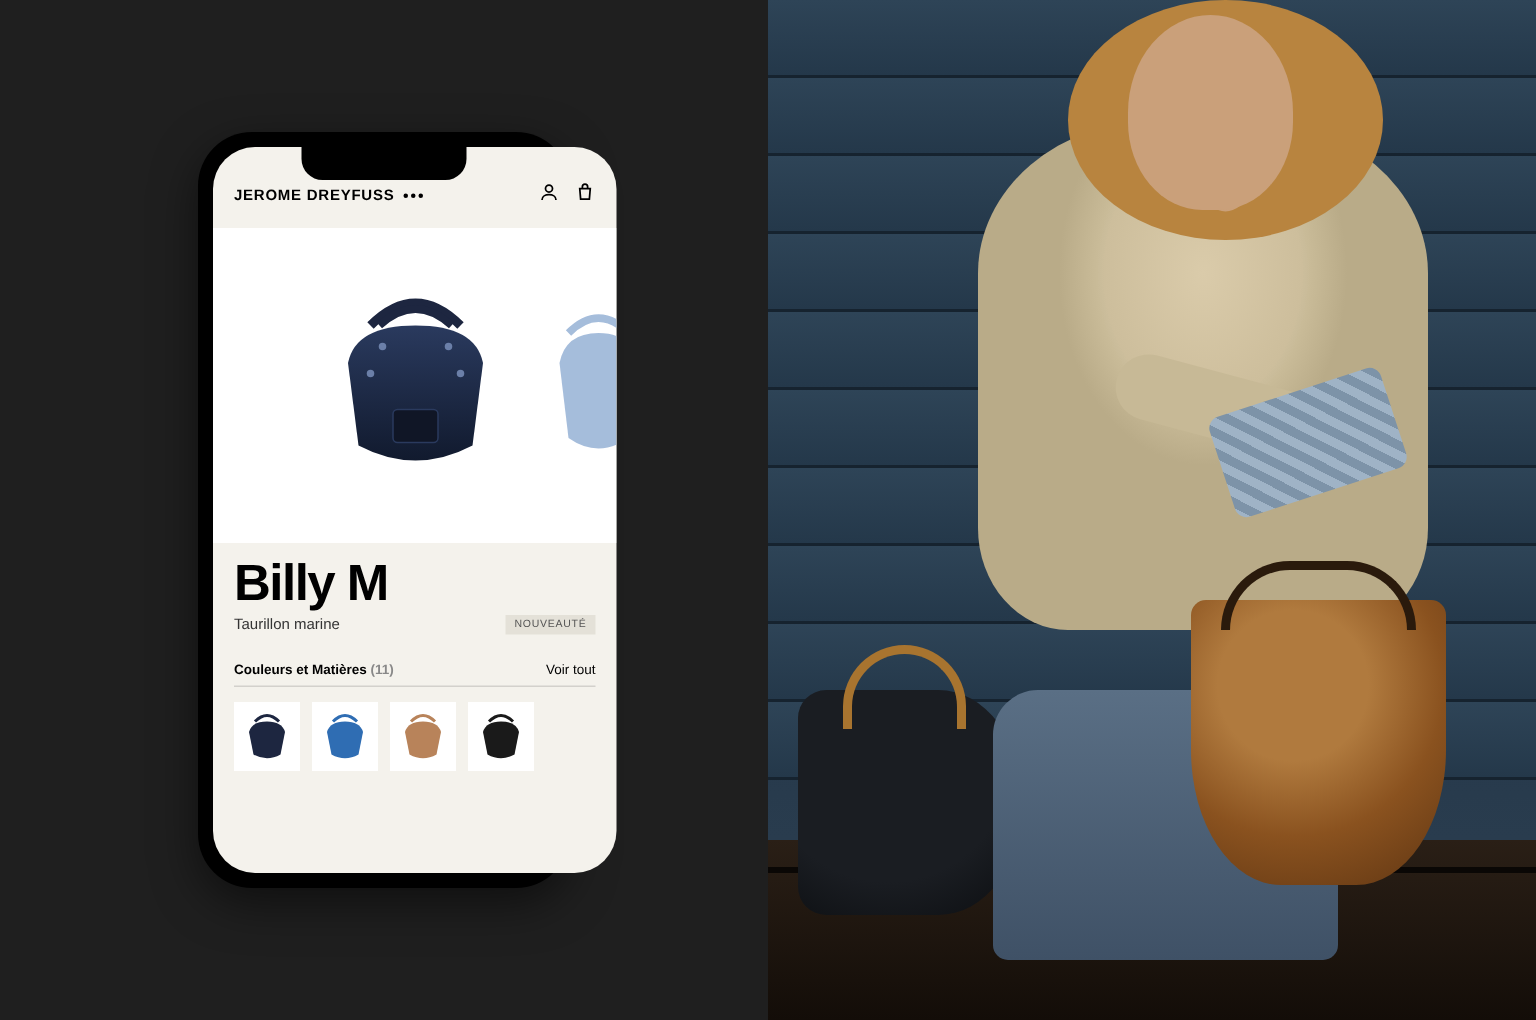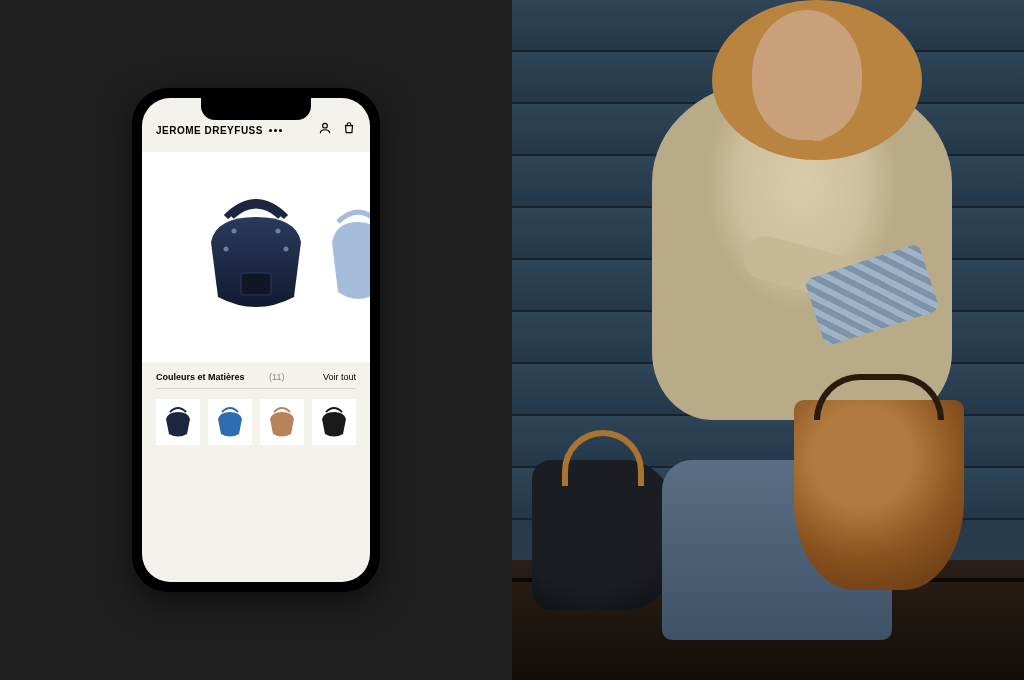--- a/index.html
+++ b/index.html
@@ -14,21 +14,21 @@
   
   .phone {
     width: 248px; height: 504px; background: #000; border-radius: 36px;
     padding: 10px; position: relative; box-shadow: 0 10px 30px rgba(0,0,0,.5);
   }
   .notch {
     position: absolute; top: 10px; left: 50%; transform: translateX(-50%);
     width: 110px; height: 22px; background:#000; border-radius: 0 0 14px 14px; z-index: 5;
   }
   .screen {
-    width: 228px; height: 484px; background: #f4f2ec; border-radius: 28px;
+    width: 269px; height: 484px; background: #f4f2ec; border-radius: 28px;
     overflow: hidden; position: relative; display: flex; flex-direction: column;
   }
 
   .appbar {
     height: 46px; padding: 18px 14px 0 14px; display:flex; align-items:center;
     justify-content: space-between;
   }
   .brand { font-size: 10px; font-weight: 700; letter-spacing: .5px; display:flex; align-items:center; gap:6px;}
   .brand-dots { display:inline-flex; gap:2px; }
   .brand-dots span { width:3px; height:3px; background:#000; border-radius:50%; display:block;}
@@ -42,21 +42,21 @@
   .hero-peek { position:absolute; right:-18px; top:40px; opacity:.9;}
   .title-block { padding: 10px 14px 8px 14px; display:flex; flex-direction:column; gap:4px;}
   .title { font-size: 34px; font-weight: 800; letter-spacing:-1px; line-height:1;}
   .subrow { display:flex; align-items:center; justify-content:space-between;}
   .subtitle { font-size: 10px; color:#333;}
   .badge { font-size:7px; letter-spacing:.5px; background:#e4e1d8; color:#555; padding:3px 6px;}
   .section-row {
     display:flex; align-items:center; justify-content:space-between;
     padding: 10px 14px 6px 14px; font-size:9px; font-weight:600;
   }
-  .section-row .count { font-weight:400; color:#888; margin-left:22px;}
+  .section-row .count { font-weight:700; color:#888; margin-left:0;}
   .section-row .viewall { font-weight:400;}
   .divider { height:1px; background:#0002; margin: 0 14px;}
   .swatches { display:flex; gap:8px; padding: 10px 14px; }
   .swatch { width:44px; height:46px; background:#fff; display:flex; align-items:center; justify-content:center;}
 
   
   .sky { position:absolute; inset:0; background: linear-gradient(180deg,#1b2a38 0%, #243749 60%, #2d4052 100%);}
   .siding { position:absolute; inset:0; }
   .plank { position:absolute; left:0; right:0; height:52px; background:linear-gradient(#2e4457,#24384a); border-bottom:2px solid #16232f;}
   .bench { position:absolute; left:0; right:0; bottom:0; height:120px; background:linear-gradient(#2a1f16,#130d08);}
@@ -133,20 +133,27 @@
               <circle cx="92" cy="44" r="2.5" fill="#6b7fa8"></circle>
             <circle cx="40" cy="62" r="2.5" fill="#6b7fa8"></circle>
               <circle cx="100" cy="62" r="2.5" fill="#6b7fa8"></circle>
           </svg>
           <svg class="hero-peek" width="60" height="120" viewBox="0 0 60 120">
             <path d="M10 30 Q30 10 50 30" fill="none" stroke="#9cb6d8" stroke-width="5"></path>
             <path d="M4 50 Q8 30 30 30 Q52 30 56 50 L50 100 Q30 114 10 100 Z" fill="#9cb6d8"></path>
           </svg>
         </div>
 
+        <div class="title-block">
+          <div class="title">Billy M</div>
+          <div class="subrow">
+            <div class="subtitle">Taurillon marine</div>
+            <div class="badge">NOUVEAUTÉ</div>
+          </div>
+        </div>
 
         <div class="section-row">
           <div>
             <span>Couleurs et Matières</span>
             <span class="count">(11)</span>
           </div>
           <div class="viewall">Voir tout</div>
         </div>
         <div class="divider"></div>
 

